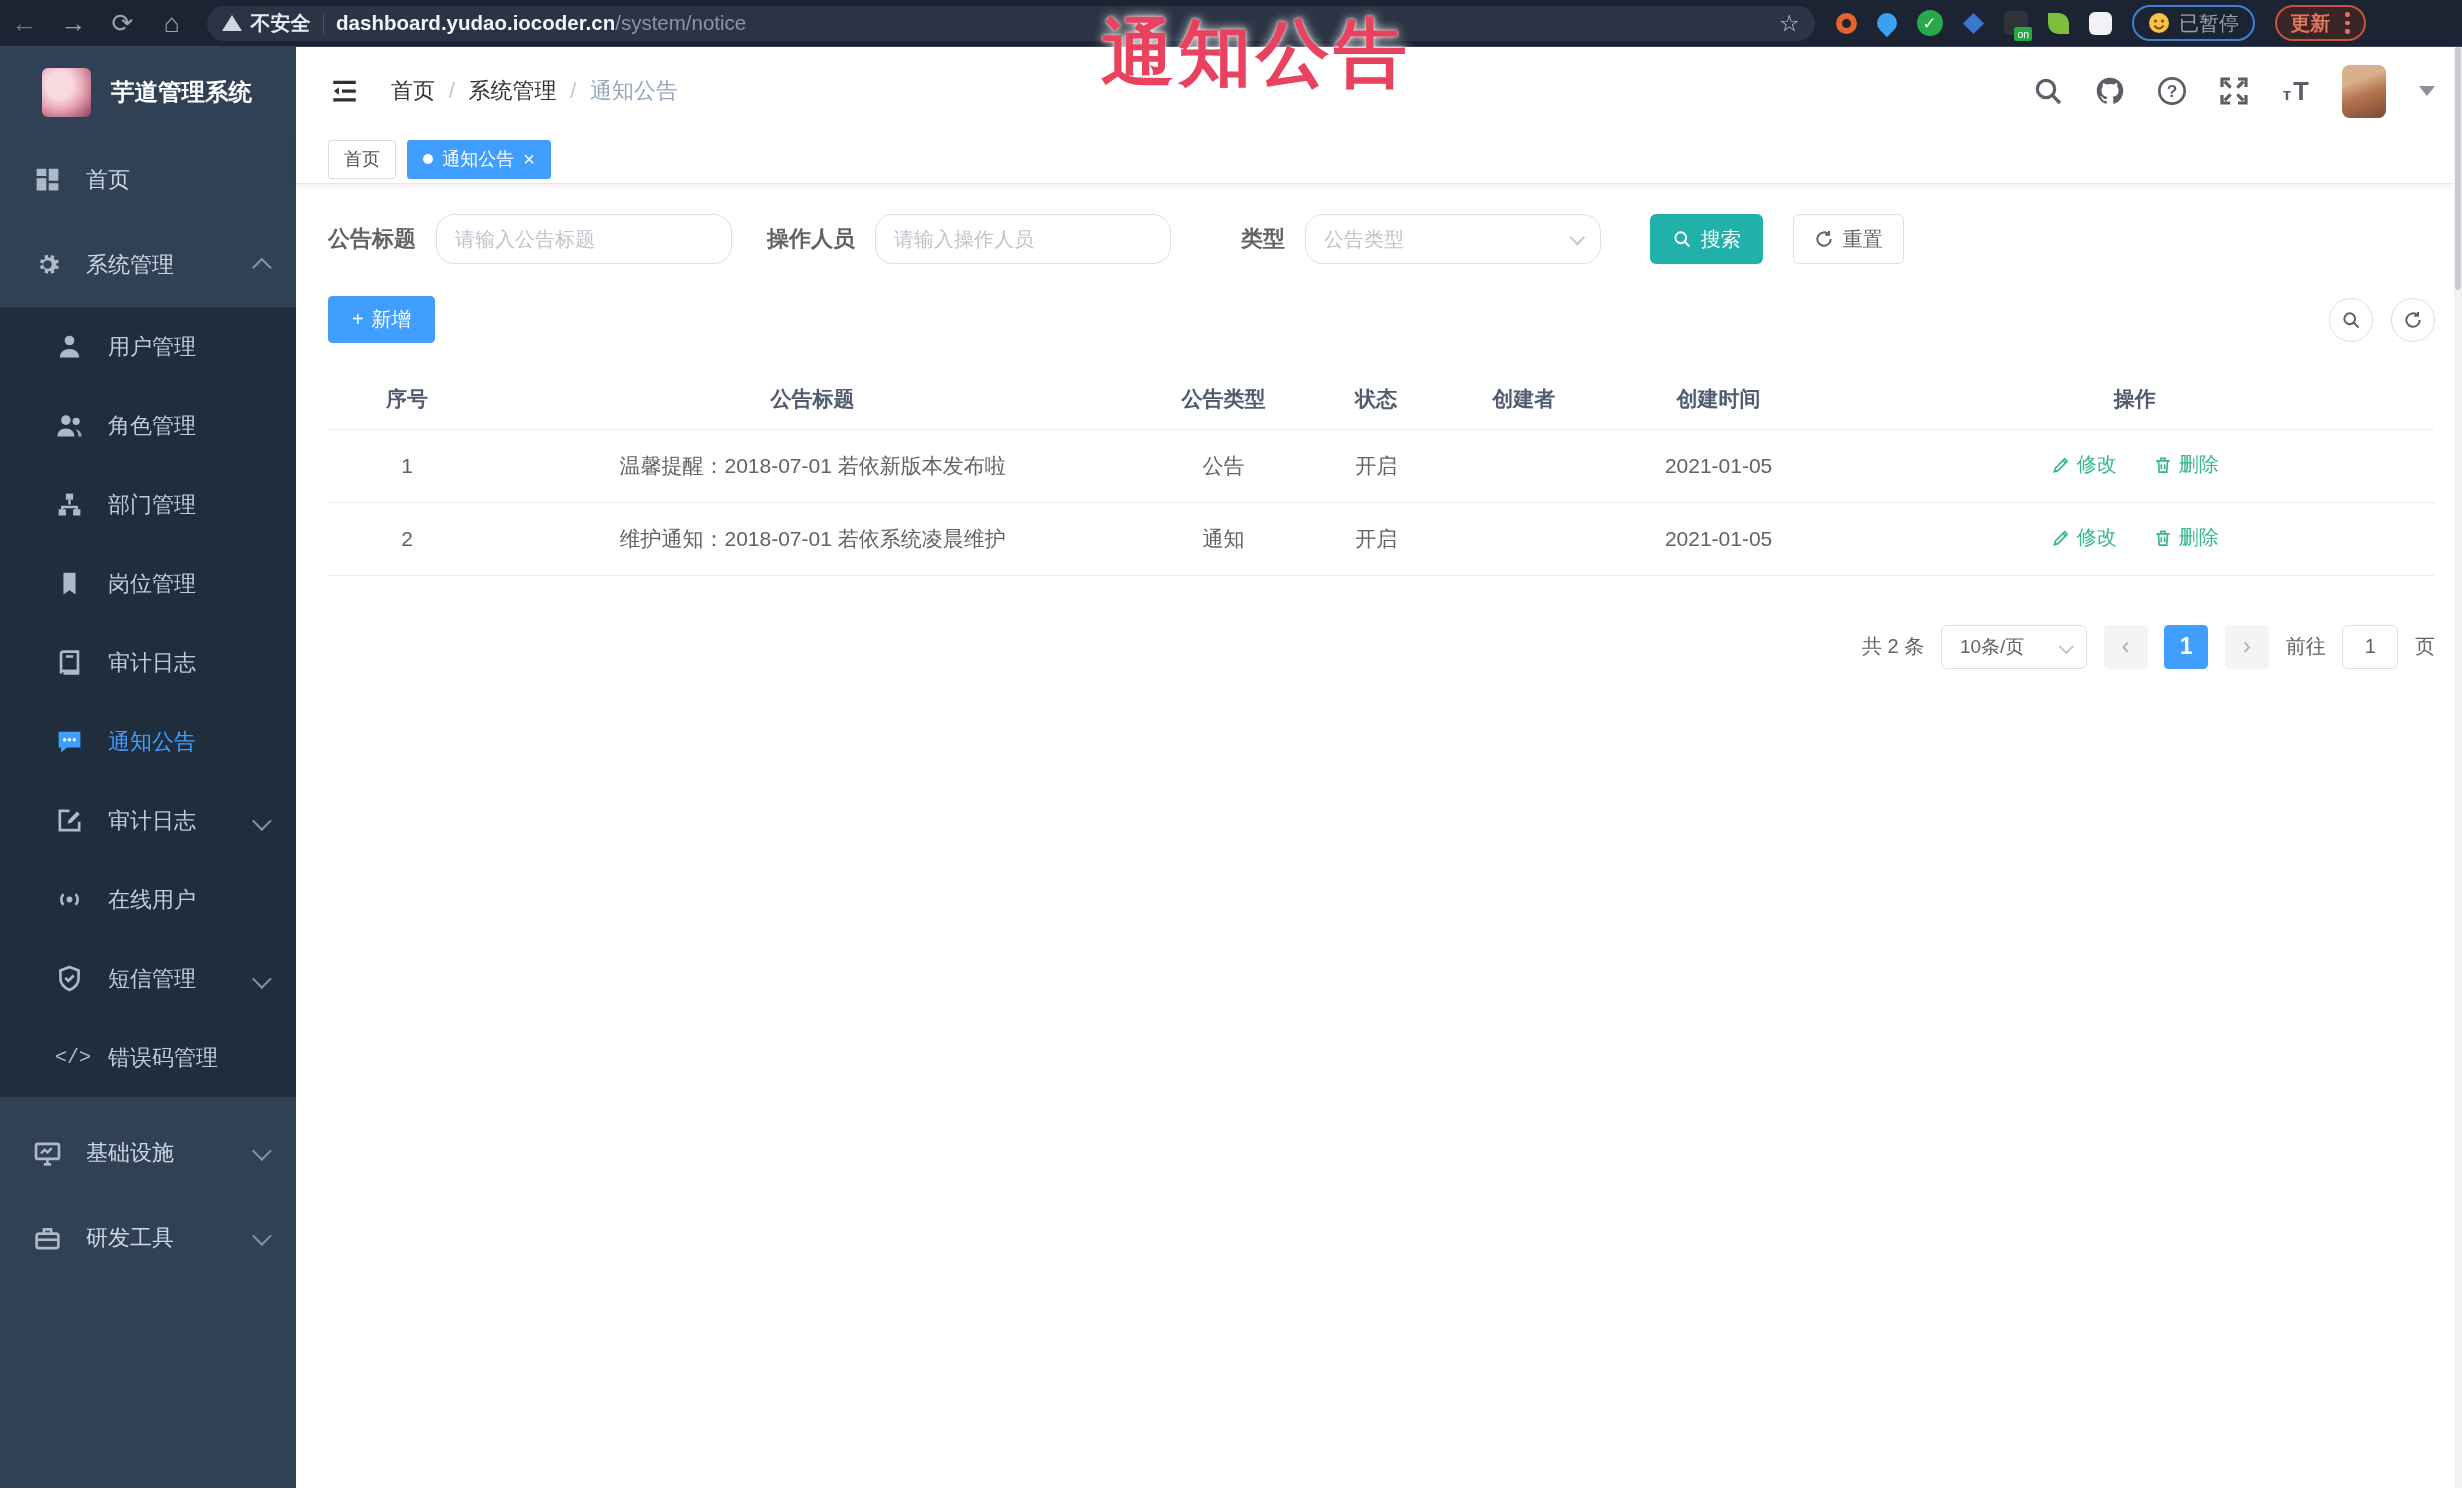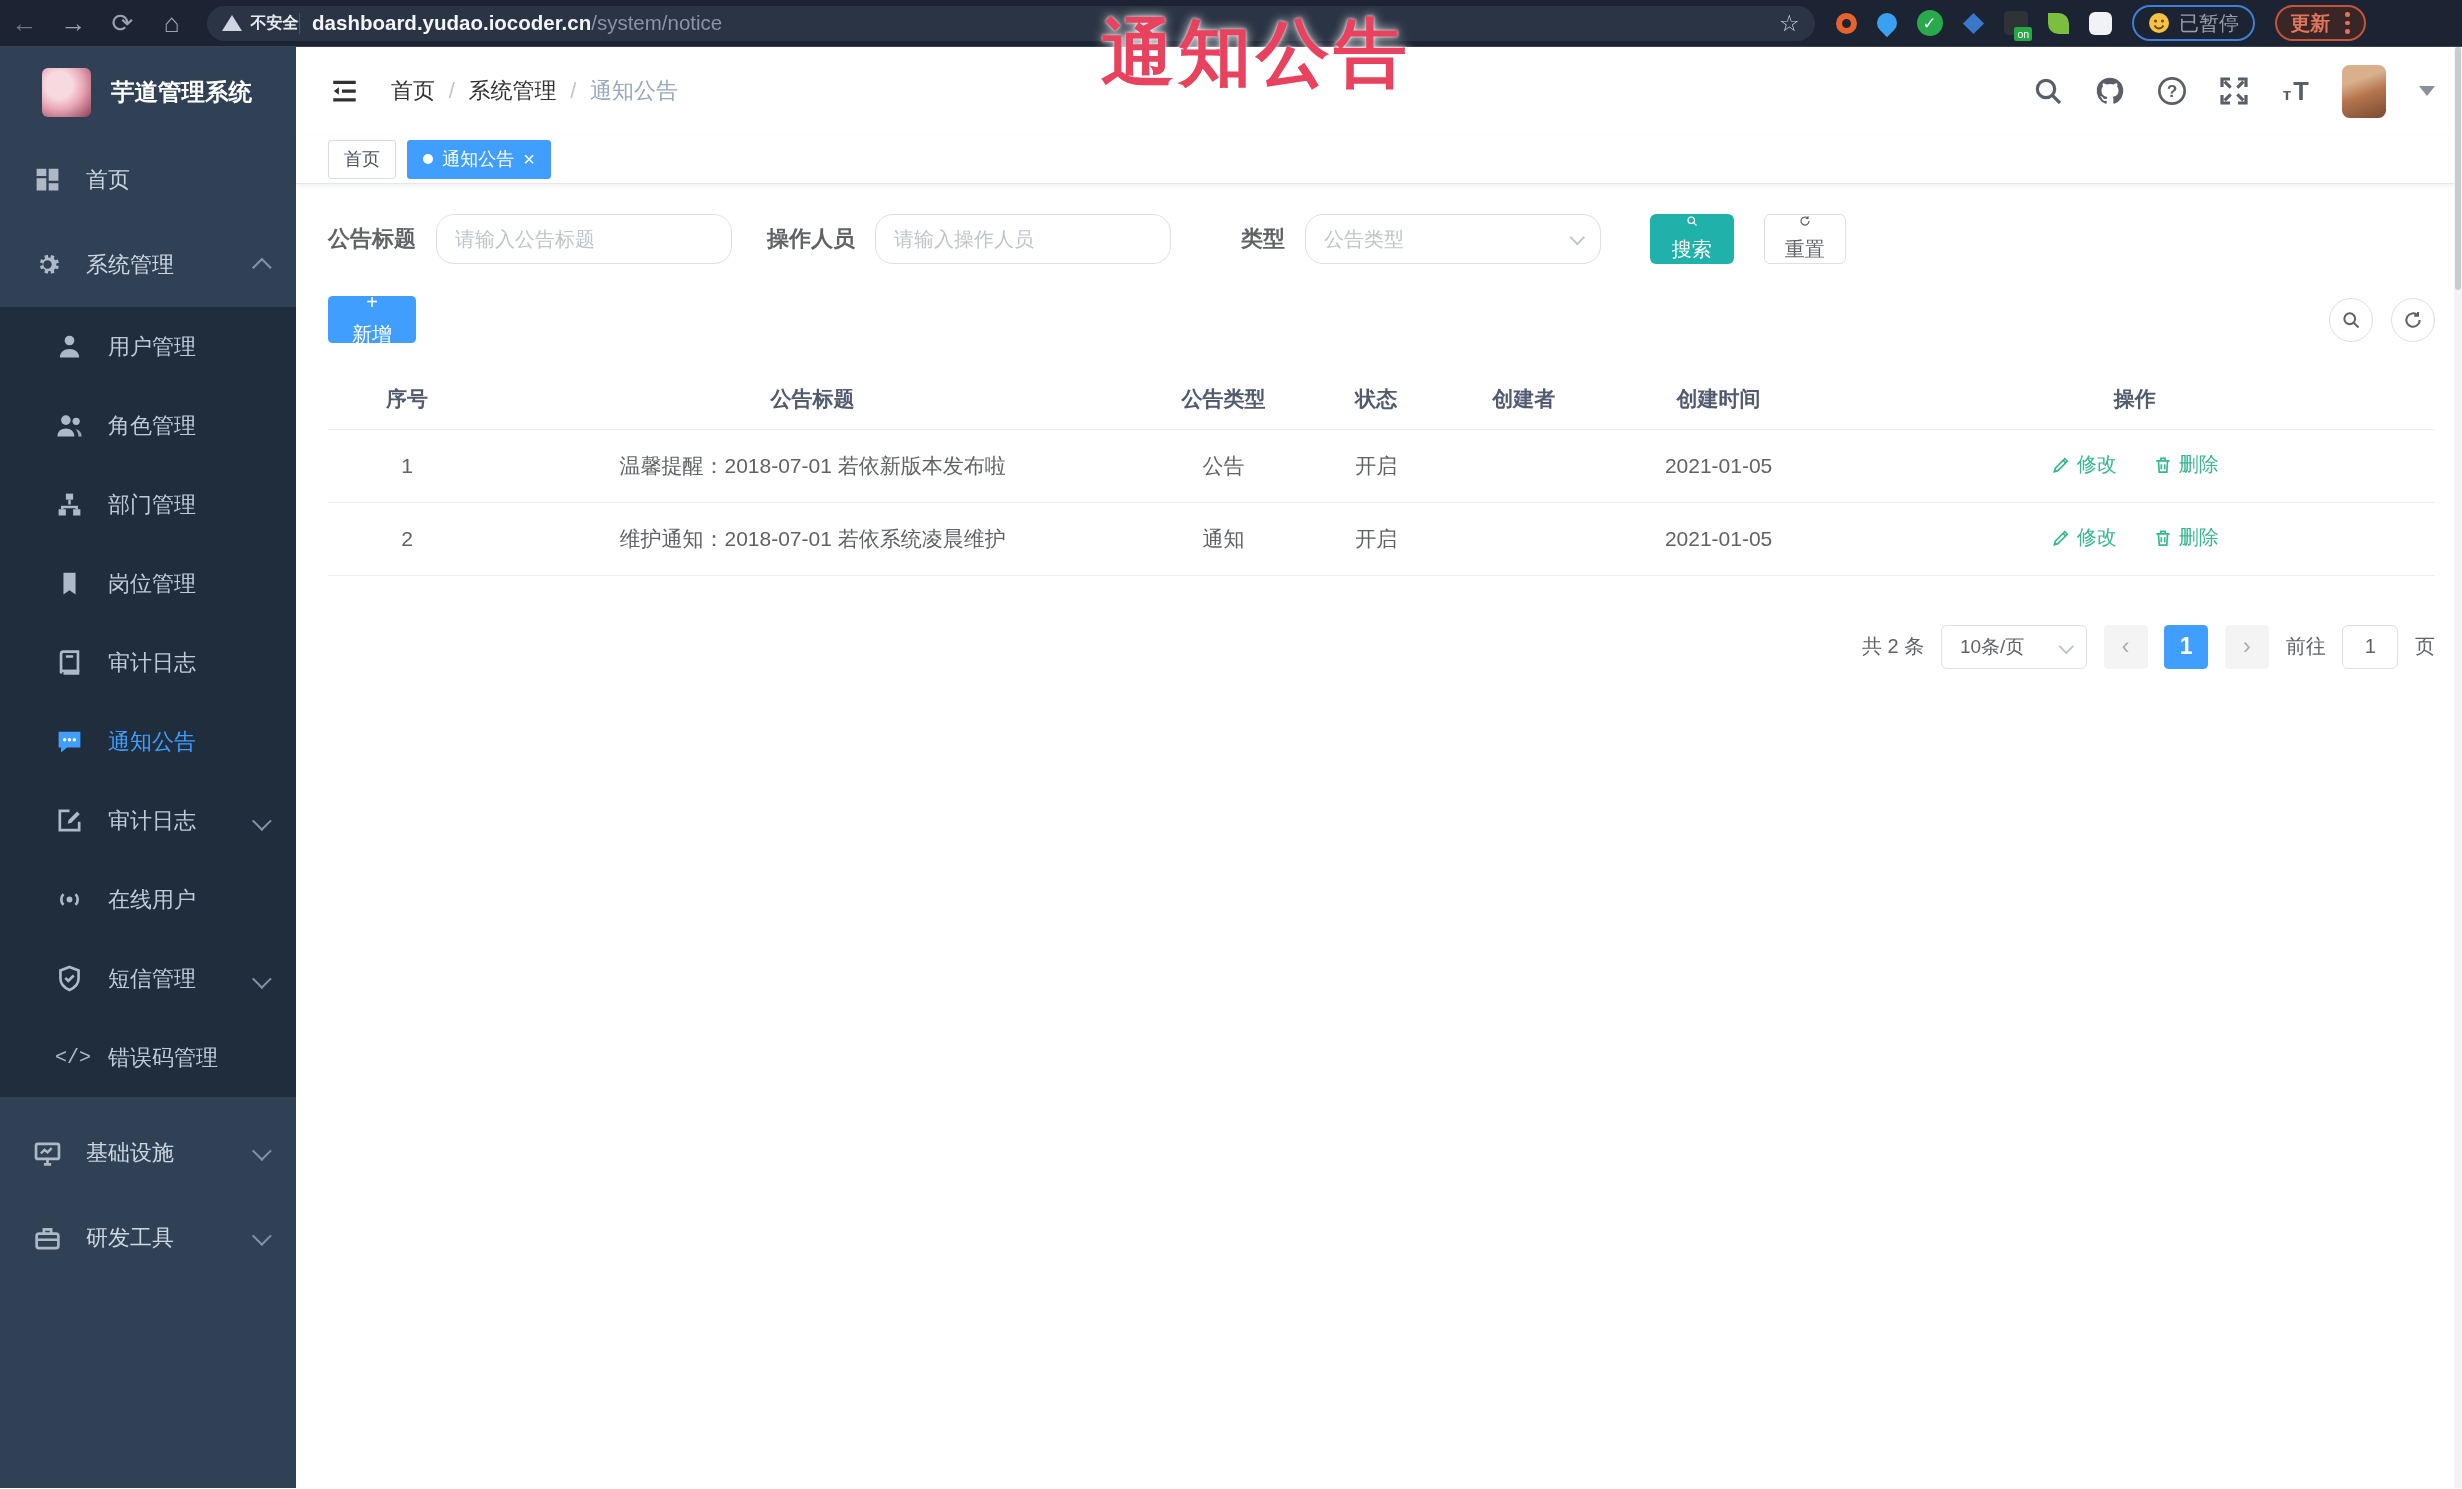--- a/index.html
+++ b/index.html
@@ -9,21 +9,21 @@
 
   
   .chrome { height:47px; background:#1c2433; display:flex; align-items:center;
     border-bottom:1.5px solid #3a3f58; position:relative; z-index:2; }
   .nav-ic { color:#9aa3b2; font-size:26px; width:49px; text-align:center; }
   .nav-ic.dim { color:#6b7384; }
   .addr { height:35px; background:#2b3444; border-radius:18px; display:flex;
     align-items:center; margin-left:10.6px; padding:0 15px; flex:0 0 1608px; color:#e8ecf2; }
   .warn-tri { width:0; height:0; border-left:10px solid transparent; border-right:10px solid transparent;
     border-bottom:16.7px solid #cfd6e0; margin-right:9px; position:relative; }
-  .addr .sec { font-size:16px; font-weight:bold; color:#e8ecf2; white-space:nowrap; }
+  .addr .sec { font-size:20px; font-weight:bold; color:#e8ecf2; margin-right:12px; white-space:nowrap; }
   .addr .divider { width:1.5px; height:21px; background:#4a5466; margin-right:12px; }
   .addr .host { font-size:20.5px; font-weight:bold; color:#f2f5f9; white-space:nowrap; }
   .addr .path { font-size:20.5px; color:#8b94a6; white-space:nowrap; }
   .addr .star { margin-left:auto; color:#c9d1dd; font-size:23px; }
   .exts { display:flex; align-items:center; gap:20px; margin-left:21px; }
   .ext-ring { width:21px; height:21px; border:6px solid #e8622d; border-radius:50%; }
   .ext-drop { width:20px; height:20px; background:#3aa0f0; border-radius:50% 50% 50% 0; transform:rotate(-45deg); }
   .ext-green { width:26px; height:26px; background:#2aa84c; border-radius:50%; position:relative; }
   .ext-green::after { content:"✓"; position:absolute; inset:0; color:#fff; font-size:16.7px;
     display:flex; align-items:center; justify-content:center; font-weight:bold; }
@@ -98,22 +98,22 @@
   .f-input { width:296px; height:50px; border:1.5px solid #dcdfe6; border-radius:18px; padding:0 18px;
     font-size:20px; color:#606266; background:#fff; outline:none;
     font-family:"Liberation Sans","DejaVu Sans",sans-serif; }
   .f-input::placeholder { color:#bfc4cc; }
   .f-item { display:flex; align-items:center; margin-right:35px; }
   .f-item.type-item { margin-left:35px; }
   .select-wrap { position:relative; width:296px; }
   .select-wrap .f-input { width:100%; padding-right:46px; }
   .sel-chev { position:absolute; right:18px; top:18px; width:10.6px; height:10.6px;
     border-right:2.3px solid #c0c4cc; border-bottom:2.3px solid #c0c4cc; transform:rotate(45deg); pointer-events:none; }
-  .btn { display:inline-flex; align-items:center; justify-content:center; gap:9px; height:50px;
-    border-radius:6px; font-size:20px; border:1.5px solid transparent; white-space:nowrap;flex-direction:column; }
+  .btn { display:inline-flex; align-items:center; justify-content:space-between; gap:9px; height:50px;
+    border-radius:6px; font-size:20px; border:1.5px solid transparent; white-space:nowrap; }
   .btn svg { width:20px; height:20px; }
   .btn-search { background:#20b2aa; color:#fff; padding:0 21px; margin-left:13.7px; }
   .btn-reset { background:#fff; color:#606266; border-color:#dcdfe6; padding:0 20px; margin-left:30px; }
   .btn-add { background:#409EFF; color:#fff; padding:0 23px; height:47px; font-size:20px; border-radius:4.6px; gap:7.6px; }
   .toolbar-row { display:flex; align-items:center; margin-top:32px; }
   .tool-right { margin-left:auto; display:flex; gap:18px; }
   .circ-btn { width:44px; height:44px; border-radius:50%; border:1.5px solid #dcdfe6; background:#fff;
     display:flex; align-items:center; justify-content:center; color:#606266; }
   .circ-btn svg { width:20px; height:20px; }
 

